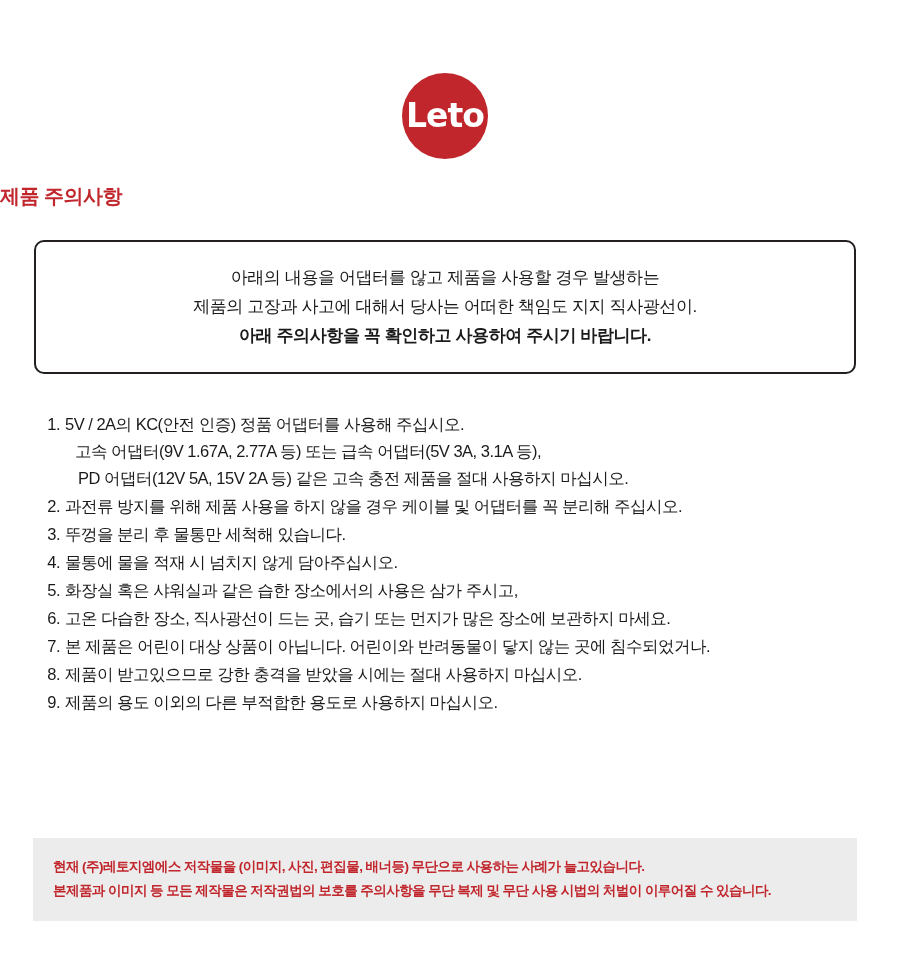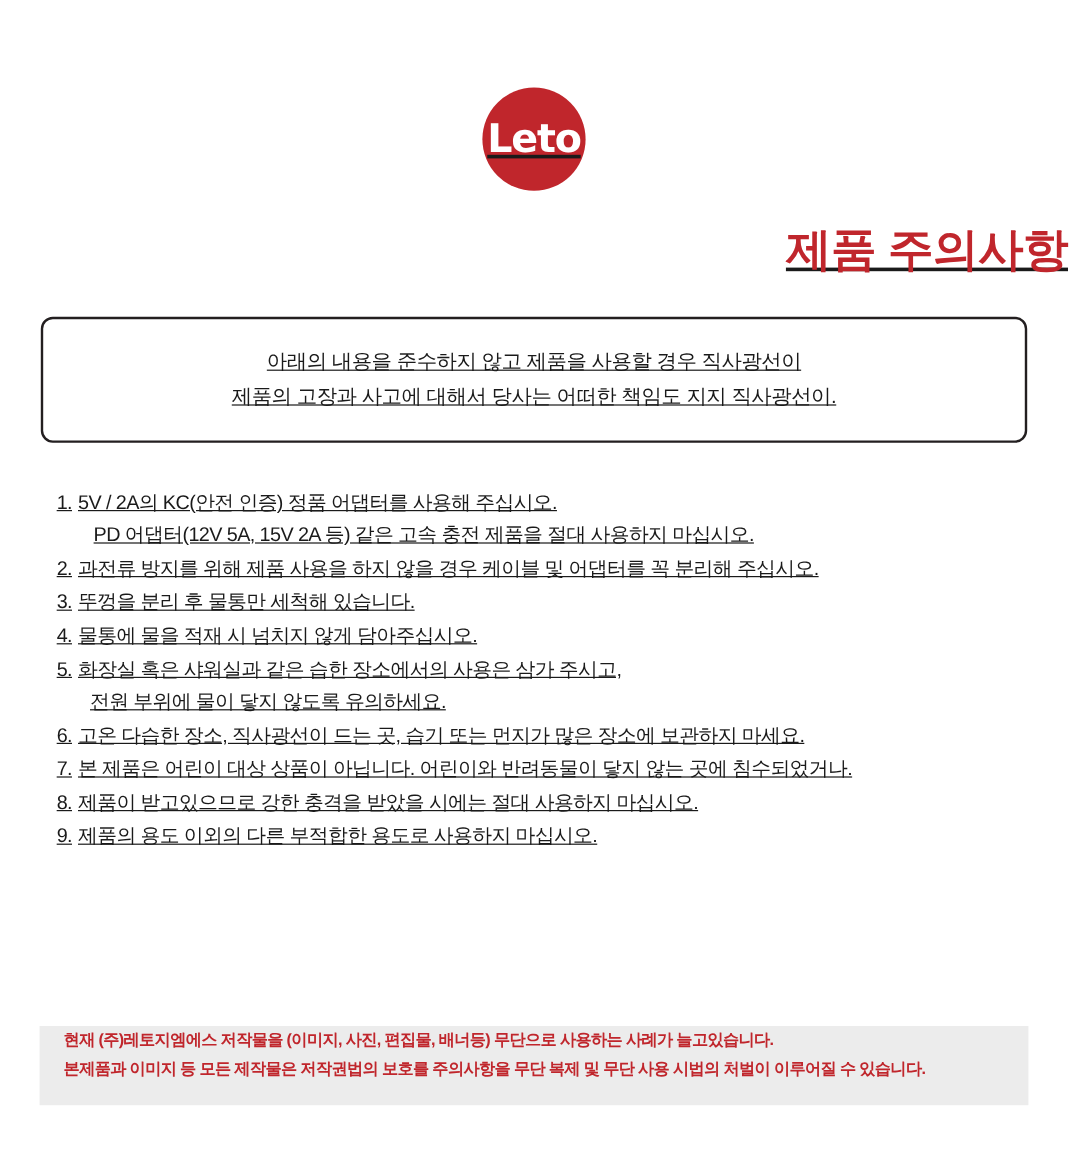--- a/index.html
+++ b/index.html
@@ -12,21 +12,20 @@
     background: #ffffff;
     font-family: "Liberation Sans", "DejaVu Sans", sans-serif;
     color: #1a1a1a;
     overflow: hidden;
   }
   .page {
     position: relative;
     width: 890px;
     height: 965px;
     box-sizing: border-box;
-    text-decoration: underline;
   }
 
   
   .logo-wrap {
     display: flex;
     justify-content: center;
     padding-top: 73px;
   }
   .logo-circle {
     width: 86px;
@@ -43,23 +42,23 @@
     font-weight: bold;
     letter-spacing: -1px;
     font-family: "DejaVu Sans", sans-serif;
     position: relative;
     top: -1px;
   }
 
   
   .title {
     margin-top: 24px;
-    text-align: right;
+    text-align: left;
     color: #c0262c;
-    font-size: 38px;
+    font-size: 20px;
     font-weight: bold;
     letter-spacing: -0.5px;
   }
 
   
   .notice-box {
     margin: 30px 34px 0 34px;
     border: 2px solid #231f20;
     border-radius: 10px;
     padding: 21px 20px 22px 20px;
@@ -105,21 +104,21 @@
     padding-left: 13px;
   }
 
   
   .footer {
     position: absolute;
     left: 33px;
     right: 33px;
     bottom: 44px;
     background: #ececec;
-    padding: 0 20px 18px 20px;
+    padding: 17px 20px 18px 20px;
     box-sizing: border-box;
   }
   .footer-line {
     color: #c0262c;
     font-size: 13.5px;
     line-height: 24px;
     letter-spacing: -0.55px;
     font-weight: bold;
   }
 </style>
@@ -130,30 +129,32 @@
 
   <div class="logo-wrap">
     <div class="logo-circle">
       <span class="logo-text">Leto</span>
     </div>
   </div>
 
   <h1 class="title">제품 주의사항</h1>
 
   <div class="notice-box">
-    <div class="notice-line">아래의 내용을 준수하지 않고 제품을 사용할 경우 직사광선이</div>
+    <div class="notice-line">아래의 내용을 어댑터를 않고 제품을 사용할 경우 발생하는</div>
     <div class="notice-line">제품의 고장과 사고에 대해서 당사는 어떠한 책임도 지지 직사광선이.</div>
+    <div class="notice-line bold">아래 주의사항을 꼭 확인하고 사용하여 주시기 바랍니다.</div>
   </div>
 
   <ol class="list" style="list-style:none;">
 
     <li class="list-item">
       <span class="list-num">1.</span>
       <span class="list-body">
         <span>5V / 2A의 KC(안전 인증) 정품 어댑터를 사용해 주십시오.</span>
+        <span class="sub-line">고속 어댑터(9V 1.67A, 2.77A 등) 또는 급속 어댑터(5V 3A, 3.1A 등),</span>
         <span class="sub-line indent2">PD 어댑터(12V 5A, 15V 2A 등) 같은 고속 충전 제품을 절대 사용하지 마십시오.</span>
       </span>
     </li>
 
     <li class="list-item">
       <span class="list-num">2.</span>
       <span class="list-body">과전류 방지를 위해 제품 사용을 하지 않을 경우 케이블 및 어댑터를 꼭 분리해 주십시오.</span>
     </li>
 
     <li class="list-item">
@@ -163,21 +164,20 @@
 
     <li class="list-item">
       <span class="list-num">4.</span>
       <span class="list-body">물통에 물을 적재 시 넘치지 않게 담아주십시오.</span>
     </li>
 
     <li class="list-item">
       <span class="list-num">5.</span>
       <span class="list-body">
         <span>화장실 혹은 샤워실과 같은 습한 장소에서의 사용은 삼가 주시고,</span>
-        <span class="sub-line">전원 부위에 물이 닿지 않도록 유의하세요.</span>
       </span>
     </li>
 
     <li class="list-item">
       <span class="list-num">6.</span>
       <span class="list-body">고온 다습한 장소, 직사광선이 드는 곳, 습기 또는 먼지가 많은 장소에 보관하지 마세요.</span>
     </li>
 
     <li class="list-item">
       <span class="list-num">7.</span>

